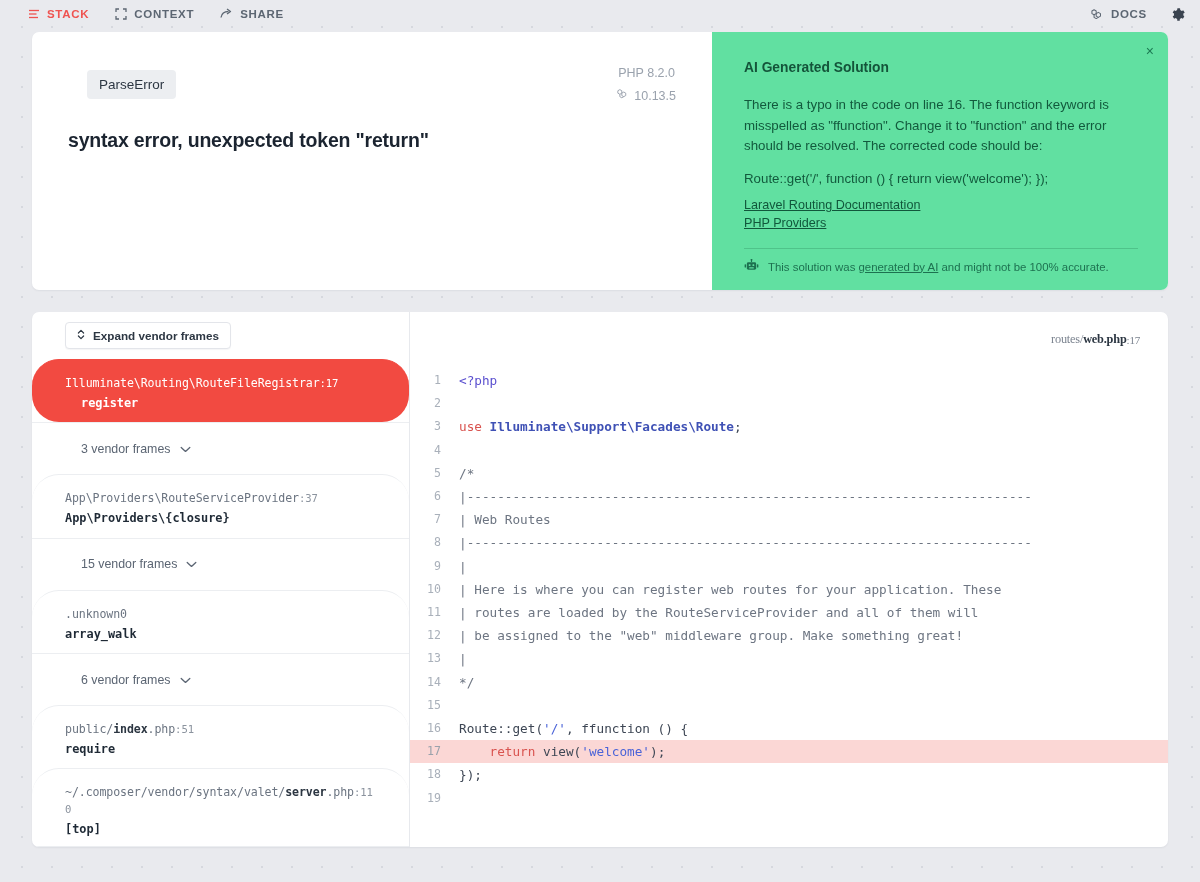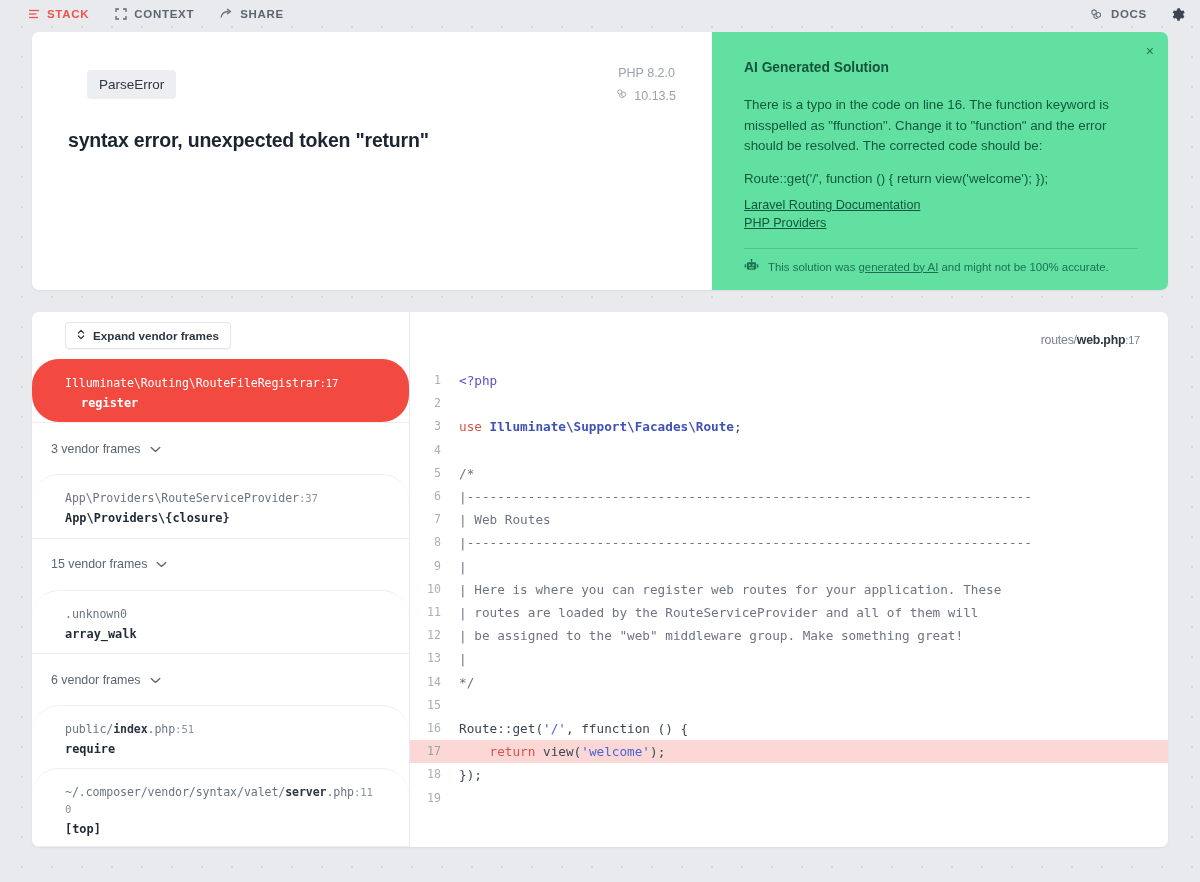--- a/index.html
+++ b/index.html
@@ -217,21 +217,21 @@
     font-size: 11.9px;
     font-weight: bold;
     color: #1f2a36;
     margin-top: 3px;
     line-height: 1.4;
     word-break: break-all;
   }
   .frame.active .frame-fn { color: #ffffff; margin-left: 16px; }
 
   .vendor-row {
-    padding: 15px 30px 15px 19px;
+    padding: 15px 30px 15px 49px;
     border-top: 1px solid #eceef1;
     font-size: 12.4px;
     color: #5b6personally;
     color: #5b6573;
     display: flex;
     align-items: center;
     gap: 9px;
     cursor: pointer;
     min-height: 52px;
   }
@@ -245,21 +245,21 @@
     min-width: 0;
   }
   .code-header {
     height: 55px;
     display: flex;
     align-items: center;
     justify-content: flex-end;
     padding: 0 28px 0 0;
     font-size: 12.3px;
     color: #7b838f;
-    font-family: Liberation Sans, sans-serif;
+    font-family: Liberation Serif, serif;
     letter-spacing: -0.2px;
   }
   .code-header b { color: #2c3642; font-weight: bold; }
   .code-header .ln { font-size: 11px; }
 
   .code-body {
     flex: 1 1 auto;
     font-family: "DejaVu Sans Mono", monospace;
     font-size: 12.7px;
     line-height: 23.2px;

